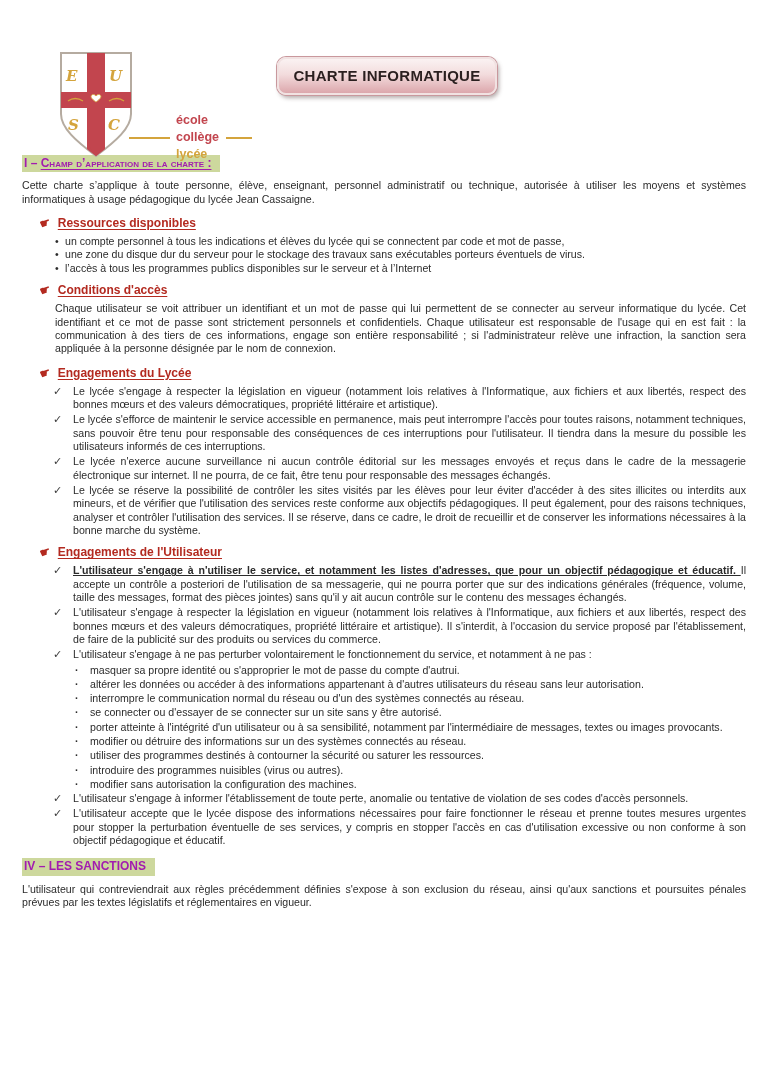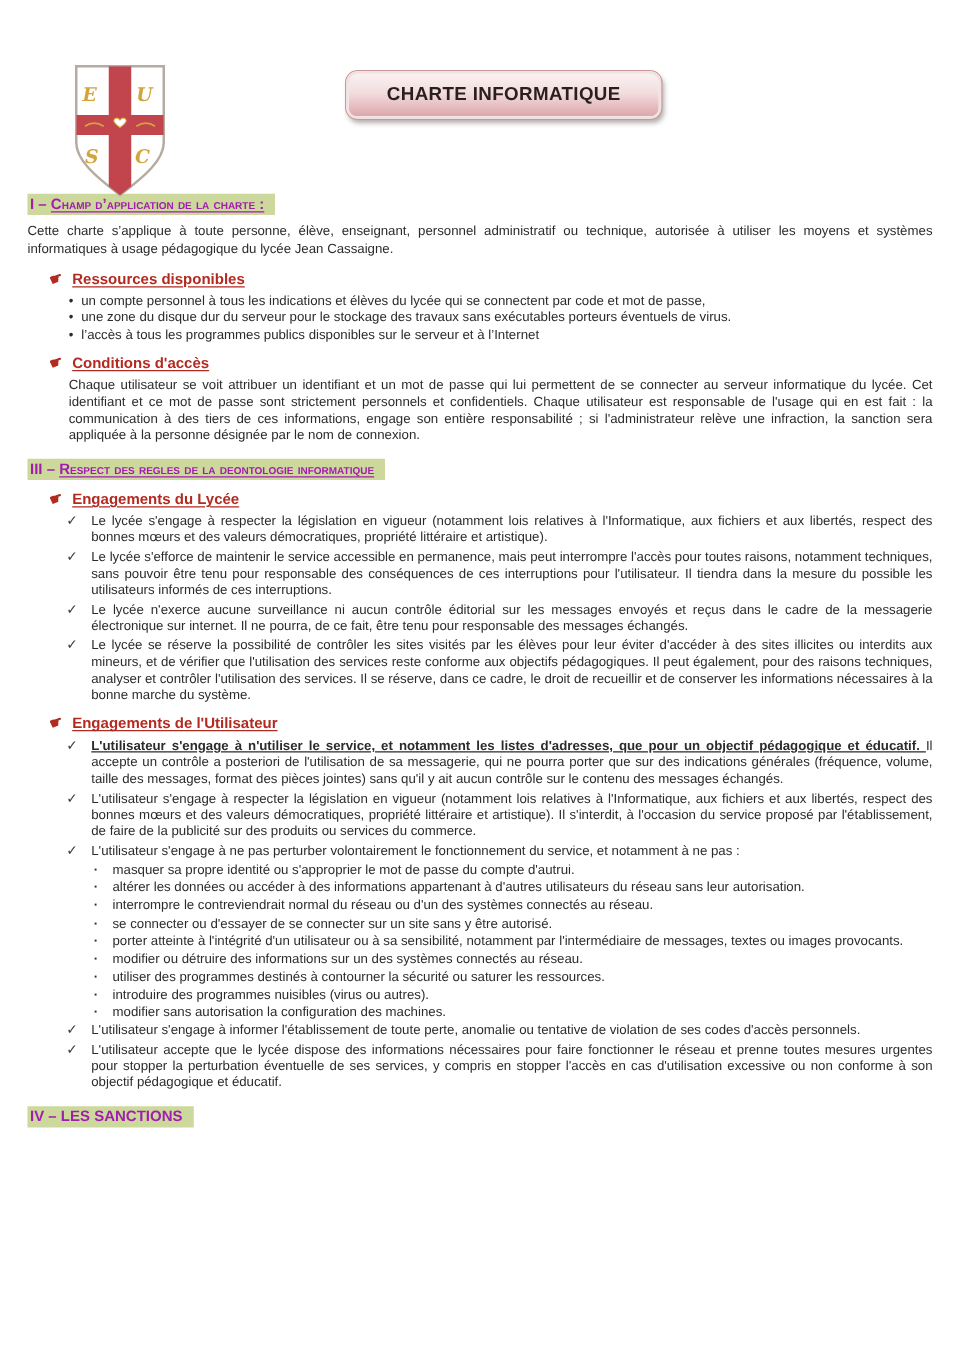--- a/index.html
+++ b/index.html
@@ -6,21 +6,21 @@
   html, body { margin: 0; padding: 0; background: #ffffff; }
   .page {
     position: relative; width: 768px; height: 1086px; background: #fff;
     font-family: "Liberation Sans", sans-serif;
     color: var(--text, #2b2b2b); font-size: 10.6px; line-height: 13.3px;
     overflow: hidden;
   }
   
   .header { position: relative; height: 152px; }
   .banner {
-    position: absolute; left: 277px; top: 57px; width: 252px; height: 38px;
+    position: absolute; left: 277px; top: 57px; width: 220px; height: 38px;
     border-radius: 9px;
     background: linear-gradient(180deg, var(--banner-pink-light, #faf2f2) 0%, #f3dcdd 45%, var(--banner-pink-dark, #dca7ac) 100%);
     border: 2px solid #f1e2e2;
     box-shadow: 0 0 0 1px #c9989d, 2px 3px 4px rgba(90, 70, 70, .45);
     display: flex; align-items: center; justify-content: center;
     font-weight: bold; font-size: 15px; letter-spacing: .3px; color: #2a1f1f;
   }
   .crest { position: absolute; left: 44px; top: 50px; }
   .logo-text { position: absolute; left: 176px; top: 112px; font-size: 12.5px; font-weight: bold; line-height: 17px; color: var(--crest-red, #c2454e); }
   .lt2 { position: relative; }
@@ -75,20 +75,25 @@
       <g fill="#d4a43c" font-family="'DejaVu Serif', serif" font-style="italic" font-weight="bold" font-size="15">
         <text x="22" y="31">E</text>
         <text x="65" y="31">U</text>
         <text x="24" y="80">S</text>
         <text x="64" y="80">C</text>
       </g>
       <path d="M24,51 q7,-5 15,0" stroke="#d4a43c" stroke-width="1.4" fill="none"></path>
       <path d="M65,51 q8,-5 15,0" stroke="#d4a43c" stroke-width="1.4" fill="none"></path>
       <path d="M52,46 c-2.4,-3.2 -6.5,-0.8 -4.3,2.2 c1.2,1.7 4.3,3.8 4.3,3.8 c0,0 3.1,-2.1 4.3,-3.8 c2.2,-3 -1.9,-5.4 -4.3,-2.2 z" fill="#ffffff" stroke="#d4a43c" stroke-width="0.9"></path>
     </svg>
+    <div class="logo-text">
+      <div class="lt1">école</div>
+      <div class="lt2"><span class="dash dl"></span><span>collège</span><span class="dash dr"></span></div>
+      <div class="lt3">lycée</div>
+    </div>
     <div class="banner">CHARTE INFORMATIQUE</div>
   </div>
   <div class="content">
       <section class="doc-section">
         <div class="sec-h sc">
           <span class="sec-num">I – </span>
           <span class="sec-t u">Champ d’application de la charte :</span>
         </div>
         <p class="para lvl1">Cette charte s’applique à toute personne, élève, enseignant, personnel administratif ou technique, autorisée à utiliser les moyens et systèmes informatiques à usage pédagogique du lycée Jean Cassaigne.</p>
       </section>
@@ -103,24 +108,20 @@
           <span class="b-text">une zone du disque dur du serveur pour le stockage des travaux sans exécutables porteurs éventuels de virus.</span>
         </div>
         <div class="b-item">
           <span class="b-mark">•</span>
           <span class="b-text">l’accès à tous les programmes publics disponibles sur le serveur et à l’Internet</span>
         </div>
         <div class="subh"><span class="ptr">☛</span><span class="subh-t">Conditions d'accès</span></div>
         <p class="para lvl2">Chaque utilisateur se voit attribuer un identifiant et un mot de passe qui lui permettent de se connecter au serveur informatique du lycée. Cet identifiant et ce mot de passe sont strictement personnels et confidentiels. Chaque utilisateur est responsable de l'usage qui en est fait : la communication à des tiers de ces informations, engage son entière responsabilité ; si l'administrateur relève une infraction, la sanction sera appliquée à la personne désignée par le nom de connexion.</p>
       </section>
       <section class="doc-section">
-        <div class="sec-h sc">
-          <span class="sec-num">III – </span>
-          <span class="sec-t u">Respect des regles de la deontologie informatique</span>
-        </div>
         <div class="subh"><span class="ptr">☛</span><span class="subh-t">Engagements du Lycée</span></div>
         <div class="c-item">
           <span class="c-mark">✓</span>
           <span class="c-text">Le lycée s'engage à respecter la législation en vigueur (notamment lois relatives à l'Informatique, aux fichiers et aux libertés, respect des bonnes mœurs et des valeurs démocratiques, propriété littéraire et artistique).</span>
         </div>
         <div class="c-item">
           <span class="c-mark">✓</span>
           <span class="c-text">Le lycée s'efforce de maintenir le service accessible en permanence, mais peut interrompre l'accès pour toutes raisons, notamment techniques, sans pouvoir être tenu pour responsable des conséquences de ces interruptions pour l'utilisateur. Il tiendra dans la mesure du possible les utilisateurs informés de ces interruptions.</span>
         </div>
         <div class="c-item">
@@ -147,21 +148,21 @@
         <div class="s-item">
           <span class="s-mark">·</span>
           <span class="s-text">masquer sa propre identité ou s'approprier le mot de passe du compte d'autrui.</span>
         </div>
         <div class="s-item">
           <span class="s-mark">·</span>
           <span class="s-text">altérer les données ou accéder à des informations appartenant à d'autres utilisateurs du réseau sans leur autorisation.</span>
         </div>
         <div class="s-item">
           <span class="s-mark">·</span>
-          <span class="s-text">interrompre le contreviendrait normal du réseau ou d'un des systèmes connectés au réseau.</span>
+          <span class="s-text">interrompre le communication normal du réseau ou d'un des systèmes connectés au réseau.</span>
         </div>
         <div class="s-item">
           <span class="s-mark">·</span>
           <span class="s-text">se connecter ou d'essayer de se connecter sur un site sans y être autorisé.</span>
         </div>
         <div class="s-item">
           <span class="s-mark">·</span>
           <span class="s-text">porter atteinte à l'intégrité d'un utilisateur ou à sa sensibilité, notamment par l'intermédiaire de messages, textes ou images provocants.</span>
         </div>
         <div class="s-item">
@@ -187,15 +188,16 @@
         <div class="c-item">
           <span class="c-mark">✓</span>
           <span class="c-text">L'utilisateur accepte que le lycée dispose des informations nécessaires pour faire fonctionner le réseau et prenne toutes mesures urgentes pour stopper la perturbation éventuelle de ses services, y compris en stopper l'accès en cas d'utilisation excessive ou non conforme à son objectif pédagogique et éducatif.</span>
         </div>
       </section>
       <section class="doc-section">
         <div class="sec-h">
           <span class="sec-num">IV – </span>
           <span class="sec-t">LES SANCTIONS</span>
         </div>
+        <p class="para lvl1">L'utilisateur qui contreviendrait aux règles précédemment définies s'expose à son exclusion du réseau, ainsi qu'aux sanctions et poursuites pénales prévues par les textes législatifs et réglementaires en vigueur.</p>
       </section>
     </div>
 </div>
 
 </body></html>

